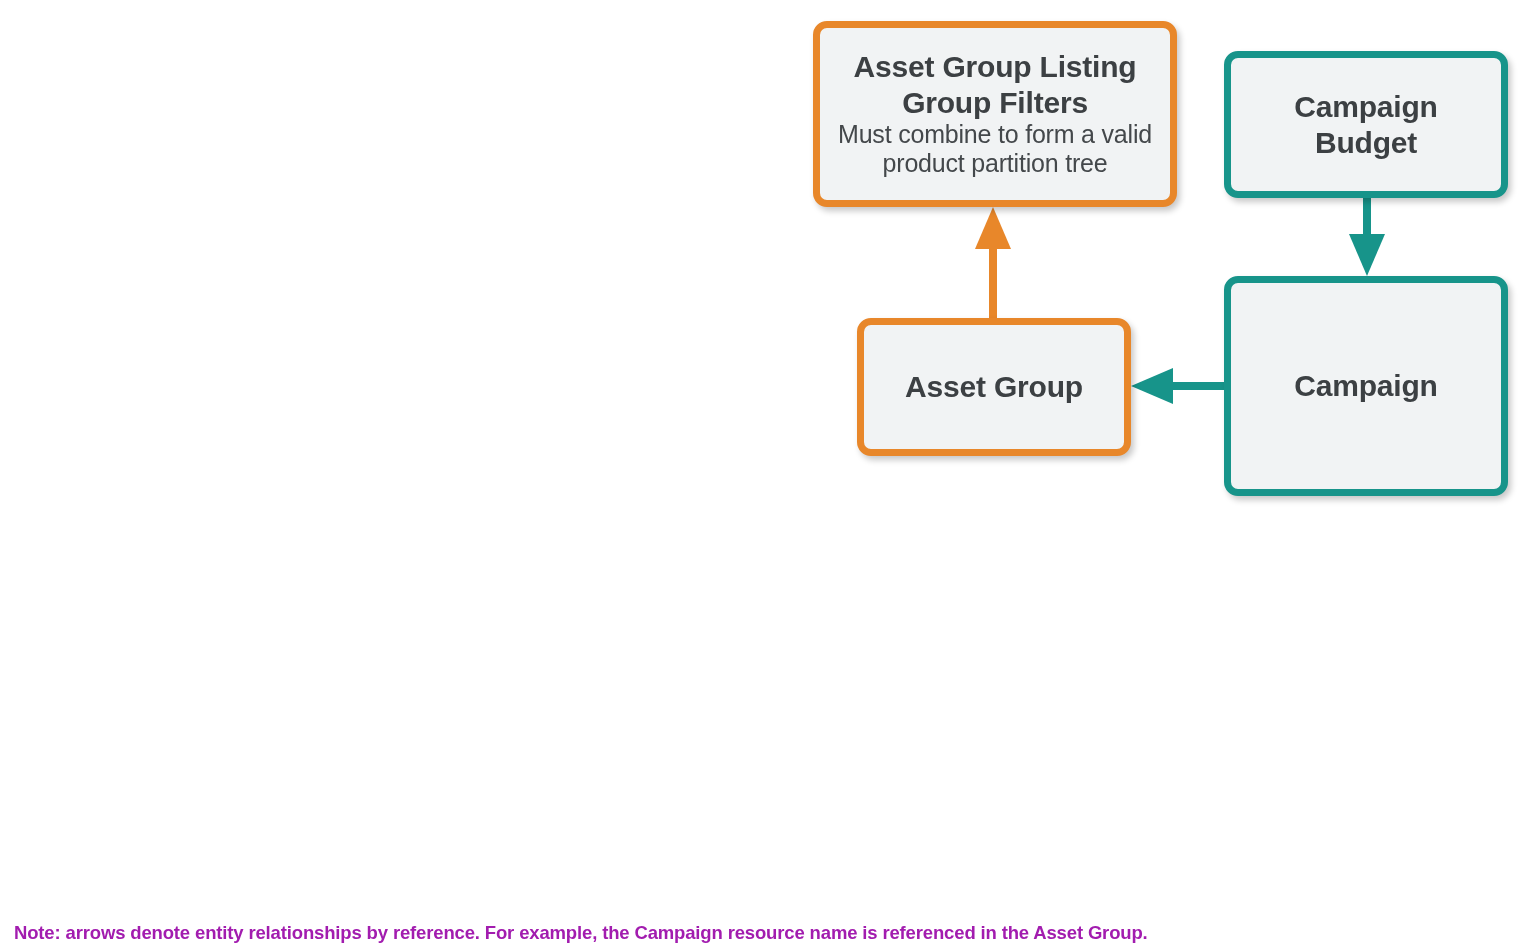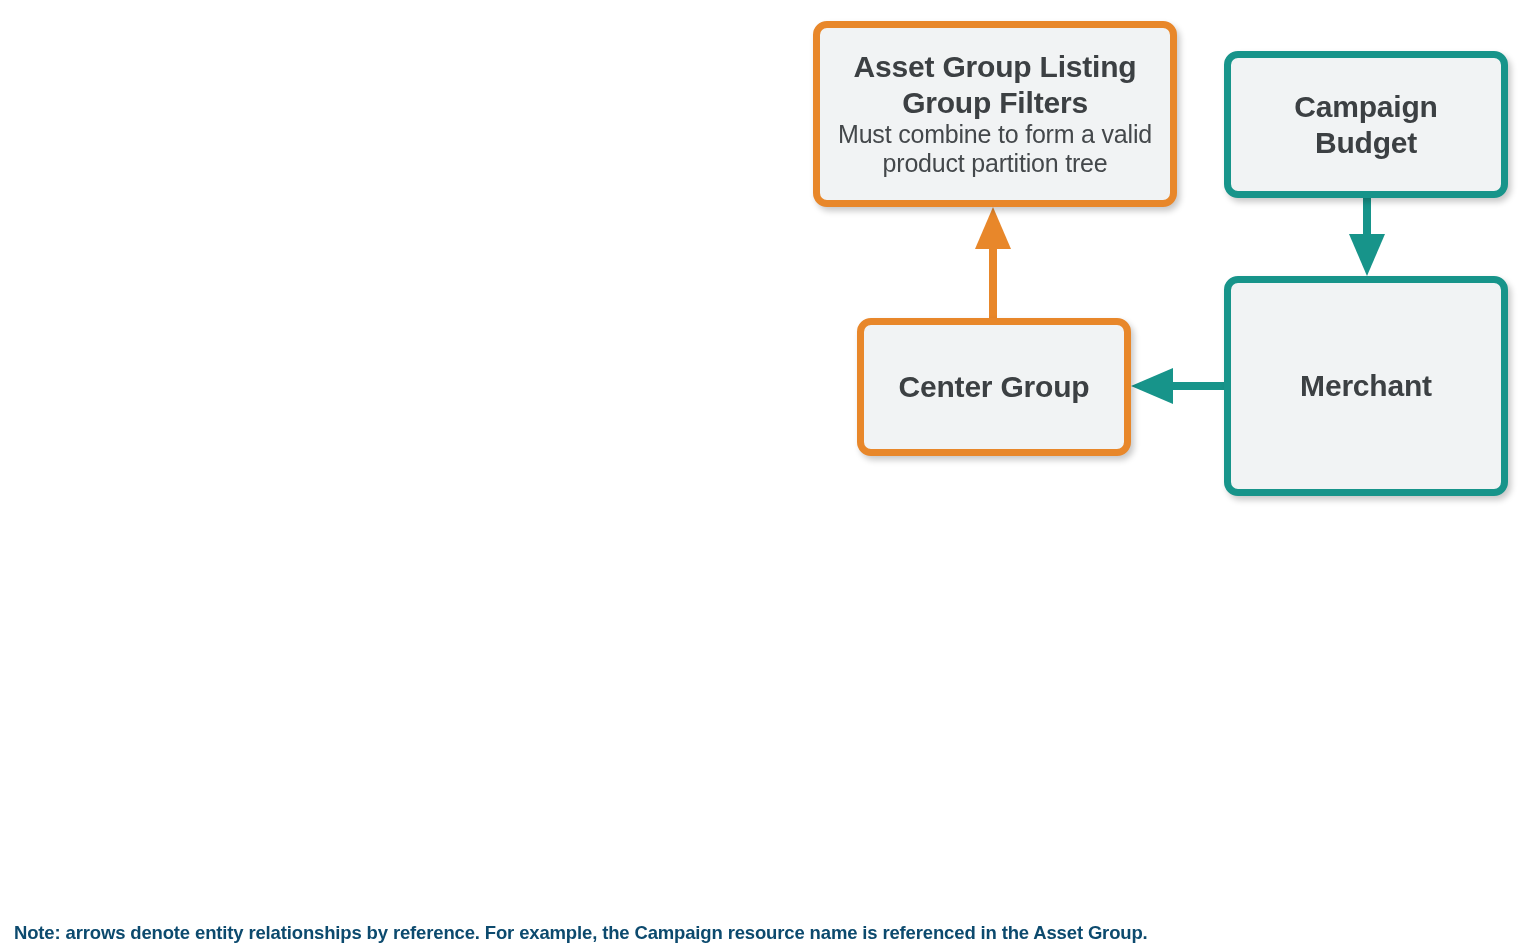--- a/index.html
+++ b/index.html
@@ -63,21 +63,21 @@
   
   #node-aglgf      { left: 813px;  top: 15px;  width: 364px; height: 186px; }
   #node-asset-group{ left: 857px;  top: 312px; width: 274px; height: 138px; }
   #node-budget     { left: 1224px; top: 45px;  width: 284px; height: 147px; }
   #node-campaign   { left: 1224px; top: 270px; width: 284px; height: 220px; }
 
   #footnote {
     position: absolute;
     left: 14px;
     top: 916px;
-    color: #0c4a6e;
+    color: #a21caf;
     font-weight: bold;
     font-size: 18.5px;
     letter-spacing: -0.15px;
     white-space: nowrap;
   }
 </style>
 </head>
 <body>
 
 <div id="canvas">
@@ -99,26 +99,26 @@
       <polygon points="1131,380 1173,362 1173,398" fill="#17948a"></polygon>
     </g>
   </svg>
 
   <div class="node orange" id="node-aglgf">
     <div class="title">Asset Group Listing Group Filters</div>
     <div class="subtitle">Must combine to form a valid product partition tree</div>
   </div>
 
   <div class="node orange" id="node-asset-group">
-    <div class="title">Center Group</div>
+    <div class="title">Asset Group</div>
   </div>
 
   <div class="node teal" id="node-budget">
     <div class="title">Campaign Budget</div>
   </div>
 
   <div class="node teal" id="node-campaign">
-    <div class="title">Merchant</div>
+    <div class="title">Campaign</div>
   </div>
 
   <div id="footnote">Note: arrows denote entity relationships by reference. For example, the Campaign resource name is referenced in the Asset Group.</div>
 
 </div>
 
 </body></html>

